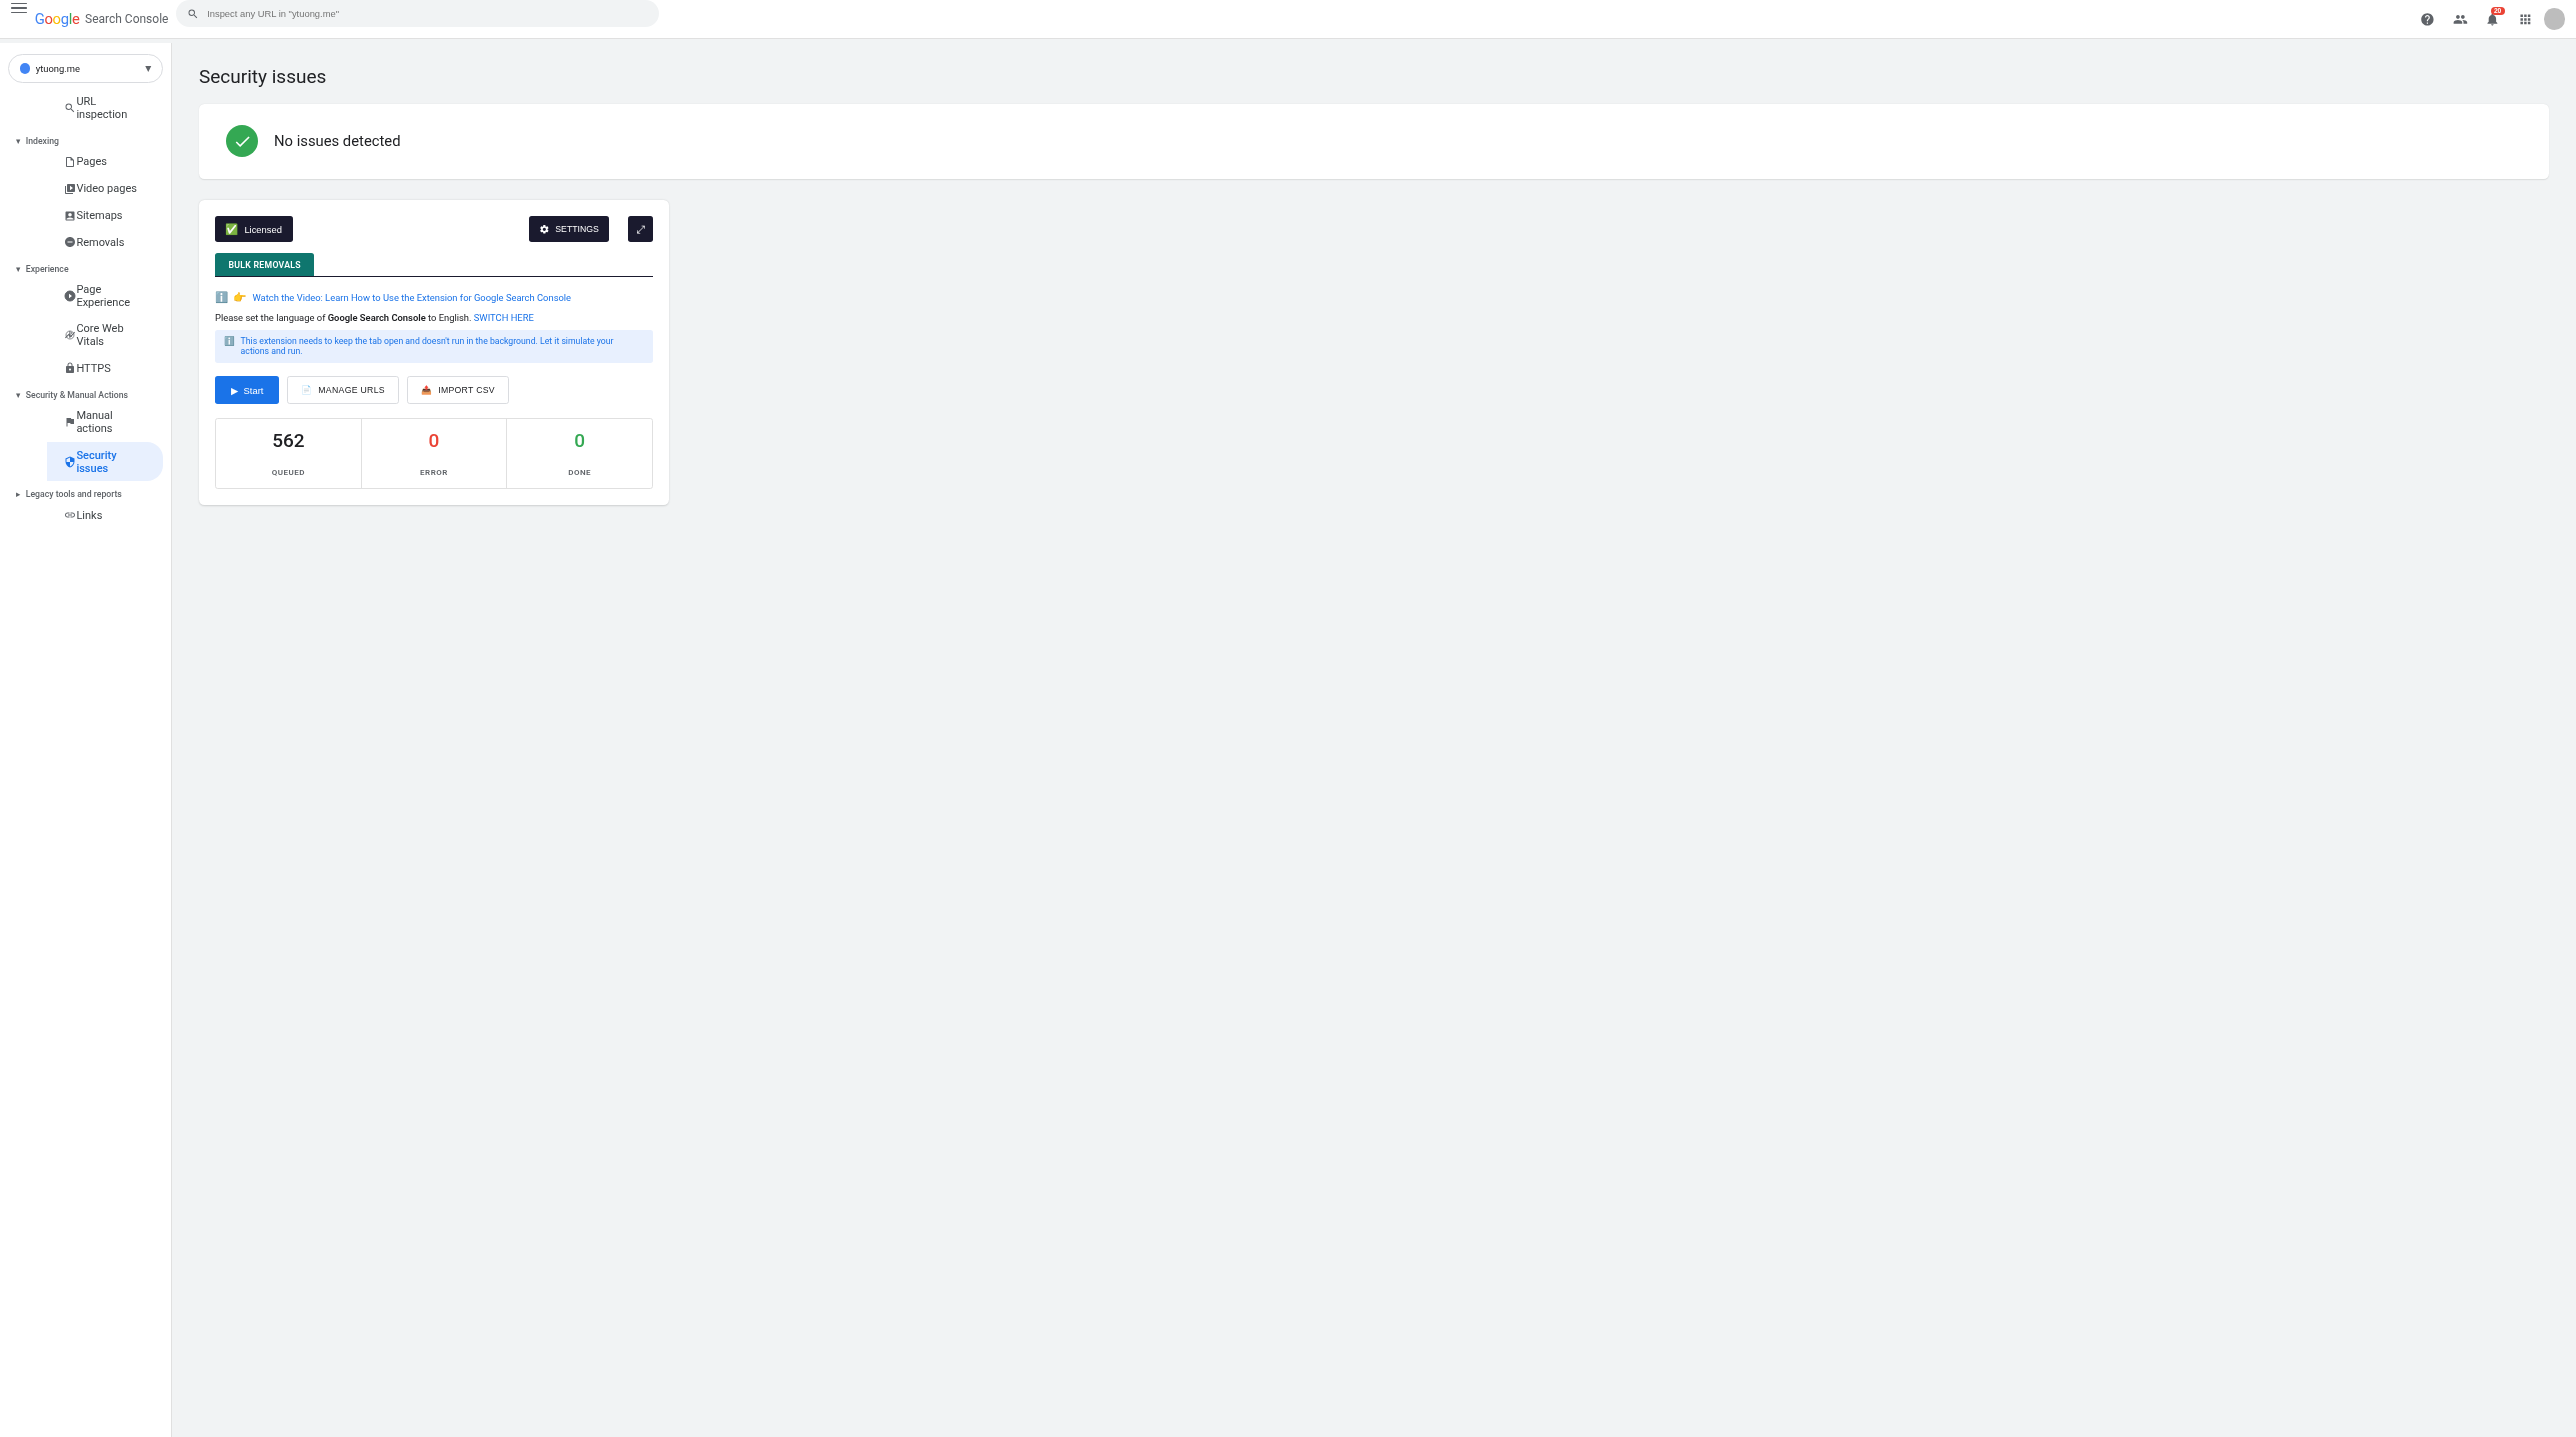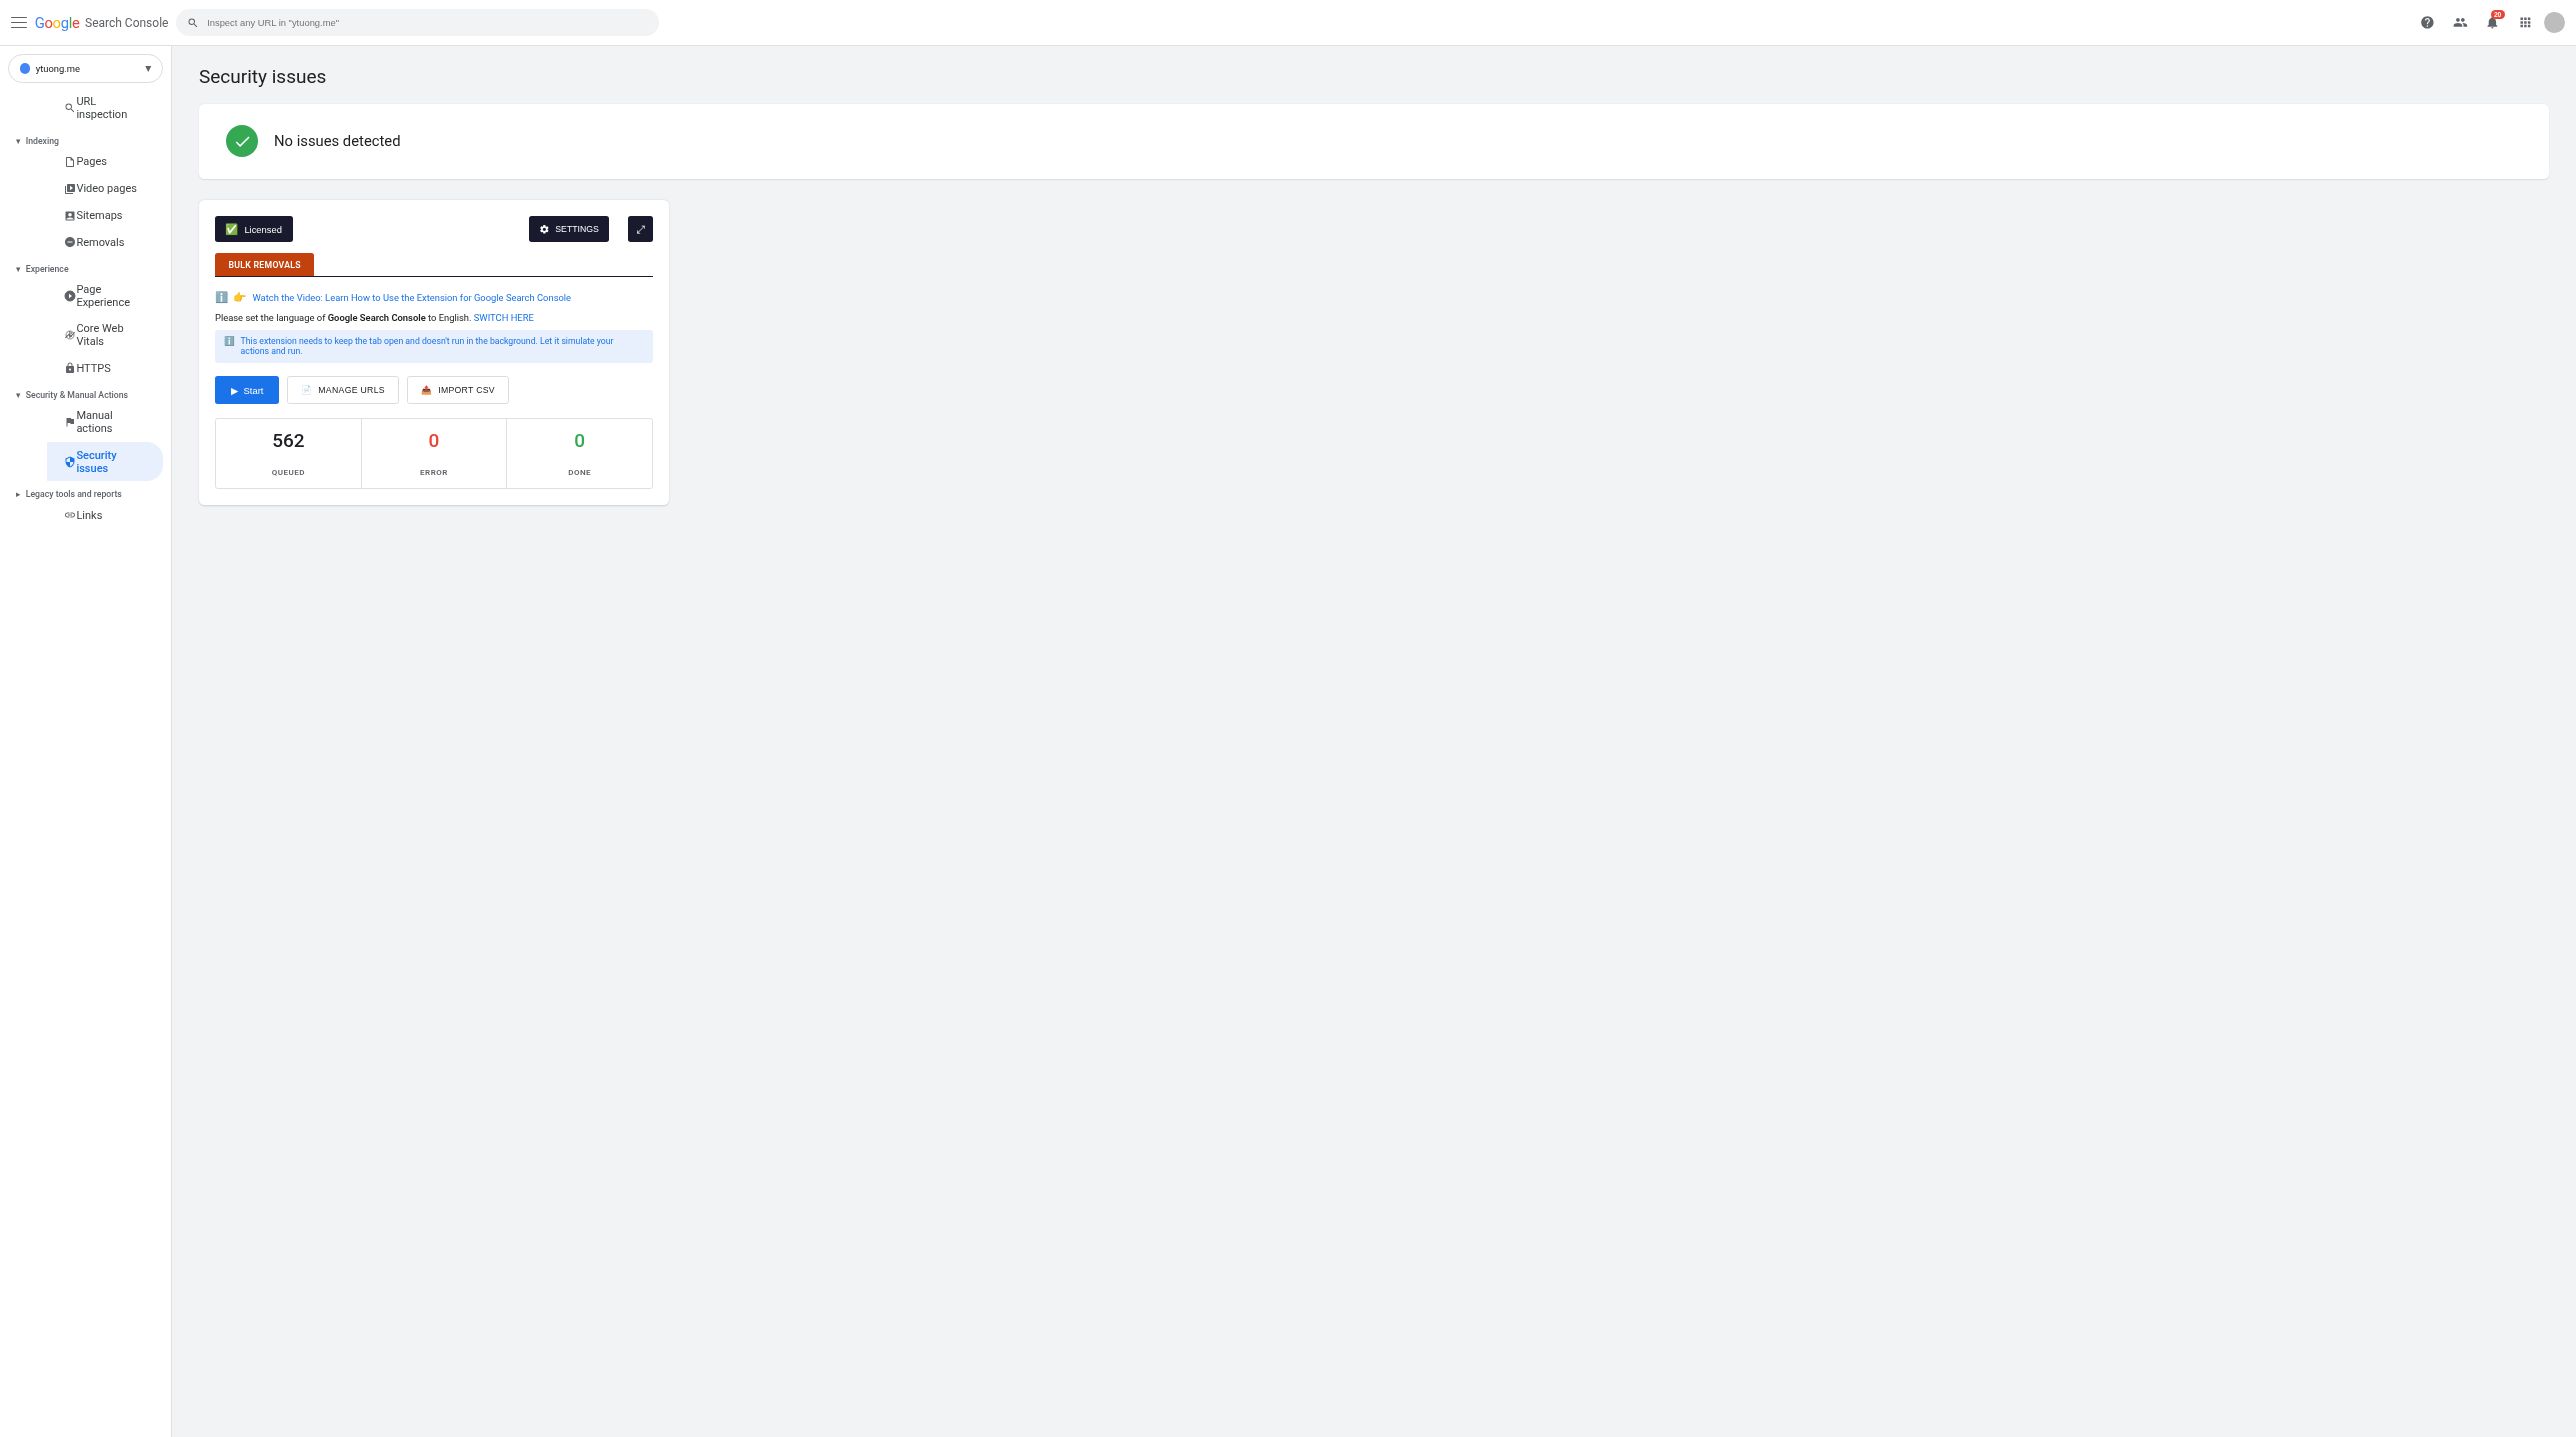--- a/index.html
+++ b/index.html
@@ -1,20 +1,20 @@
 <!DOCTYPE html>
 <html style="font-size:10.7px"><head>
   <meta charset="utf-8">
   <style>
     * { box-sizing: border-box; margin: 0; padding: 0; }
     body { font-family: 'Roboto', Arial, sans-serif; background: #f1f3f4; color: #202124; font-size: 9.4px; }
 
     
     .topbar {
-      display: flex; align-items: center; height: 46px;
+      display: flex; height: 39px;
       background: #fff; border-bottom: 0.7px solid #e0e0e0;
       padding: 0 10.7px; gap: 8px; position: fixed; top: 0; left: 0; right: 0; z-index: 100;
     }
     .topbar-menu-icon { width: 16px; height: 16px; cursor: pointer; display: flex; flex-direction: column; justify-content: center; gap: 3.4px; }
     .topbar-menu-icon span { display: block; height: 1.3px; background: #5f6368; border-radius: 0.7px; }
     .topbar-logo { display: flex; align-items: center; gap: 2.7px; text-decoration: none; }
     .logo-google { font-size: 14.8px; font-weight: 400; letter-spacing: -0.3px; }
     .logo-g { color: #4285f4; } .logo-o1 { color: #ea4335; } .logo-o2 { color: #fbbc04; }
     .logo-g2 { color: #4285f4; } .logo-l { color: #34a853; } .logo-e { color: #ea4335; }
     .logo-sc { font-size: 12px; color: #5f6368; font-weight: 400; margin-left: 2.7px; }
@@ -338,21 +338,21 @@
               <path d="M19.14,12.94c0.04-0.3,0.06-0.61,0.06-0.94c0-0.32-0.02-0.64-0.07-0.94l2.03-1.58c0.18-0.14,0.23-0.41,0.12-0.61 l-1.92-3.32c-0.12-0.22-0.37-0.29-0.59-0.22l-2.39,0.96c-0.5-0.38-1.03-0.7-1.62-0.94L14.4,2.81c-0.04-0.24-0.24-0.41-0.48-0.41 h-3.84c-0.24,0-0.43,0.17-0.47,0.41L9.25,5.35C8.66,5.59,8.12,5.92,7.63,6.29L5.24,5.33c-0.22-0.08-0.47,0-0.59,0.22L2.74,8.87 C2.62,9.08,2.66,9.34,2.86,9.48l2.03,1.58C4.84,11.36,4.8,11.69,4.8,12s0.02,0.64,0.07,0.94l-2.03,1.58 c-0.18,0.14-0.23,0.41-0.12,0.61l1.92,3.32c0.12,0.22,0.37,0.29,0.59,0.22l2.39-0.96c0.5,0.38,1.03,0.7,1.62,0.94l0.36,2.54 c0.05,0.24,0.24,0.41,0.48,0.41h3.84c0.24,0,0.44-0.17,0.47-0.41l0.36-2.54c0.59-0.24,1.13-0.56,1.62-0.94l2.39,0.96 c0.22,0.08,0.47,0,0.59-0.22l1.92-3.32c0.12-0.22,0.07-0.47-0.12-0.61L19.14,12.94z M12,15.6c-1.98,0-3.6-1.62-3.6-3.6 s1.62-3.6,3.6-3.6s3.6,1.62,3.6,3.6S13.98,15.6,12,15.6z"></path>
             </svg>
             <span>SETTINGS</span>
           </button>
           <button class="expand-btn">
             <span>⤢</span>
           </button>
         </div>
       </div>
 
-      <div style="display:inline-block; background:#c2410c; color:#fff; padding:6.7px 13.4px; border-radius:2.7px 2.7px 0 0; font-size:8.7px; font-weight:600; letter-spacing:0.3px; margin-bottom:0; cursor:pointer;">
+      <div style="display:inline-block; background:#0f766e; color:#fff; padding:6.7px 13.4px; border-radius:2.7px 2.7px 0 0; font-size:8.7px; font-weight:600; letter-spacing:0.3px; margin-bottom:0; cursor:pointer;">
         <span>BULK REMOVALS</span>
       </div>
 
       <div class="widget-body">
 
         <div class="video-link">
           <span class="info-icon">ℹ️</span>
           <span class="finger-emoji">👉</span>
           <a href="#">Watch the Video: Learn How to Use the Extension for Google Search Console</a>
         </div>

